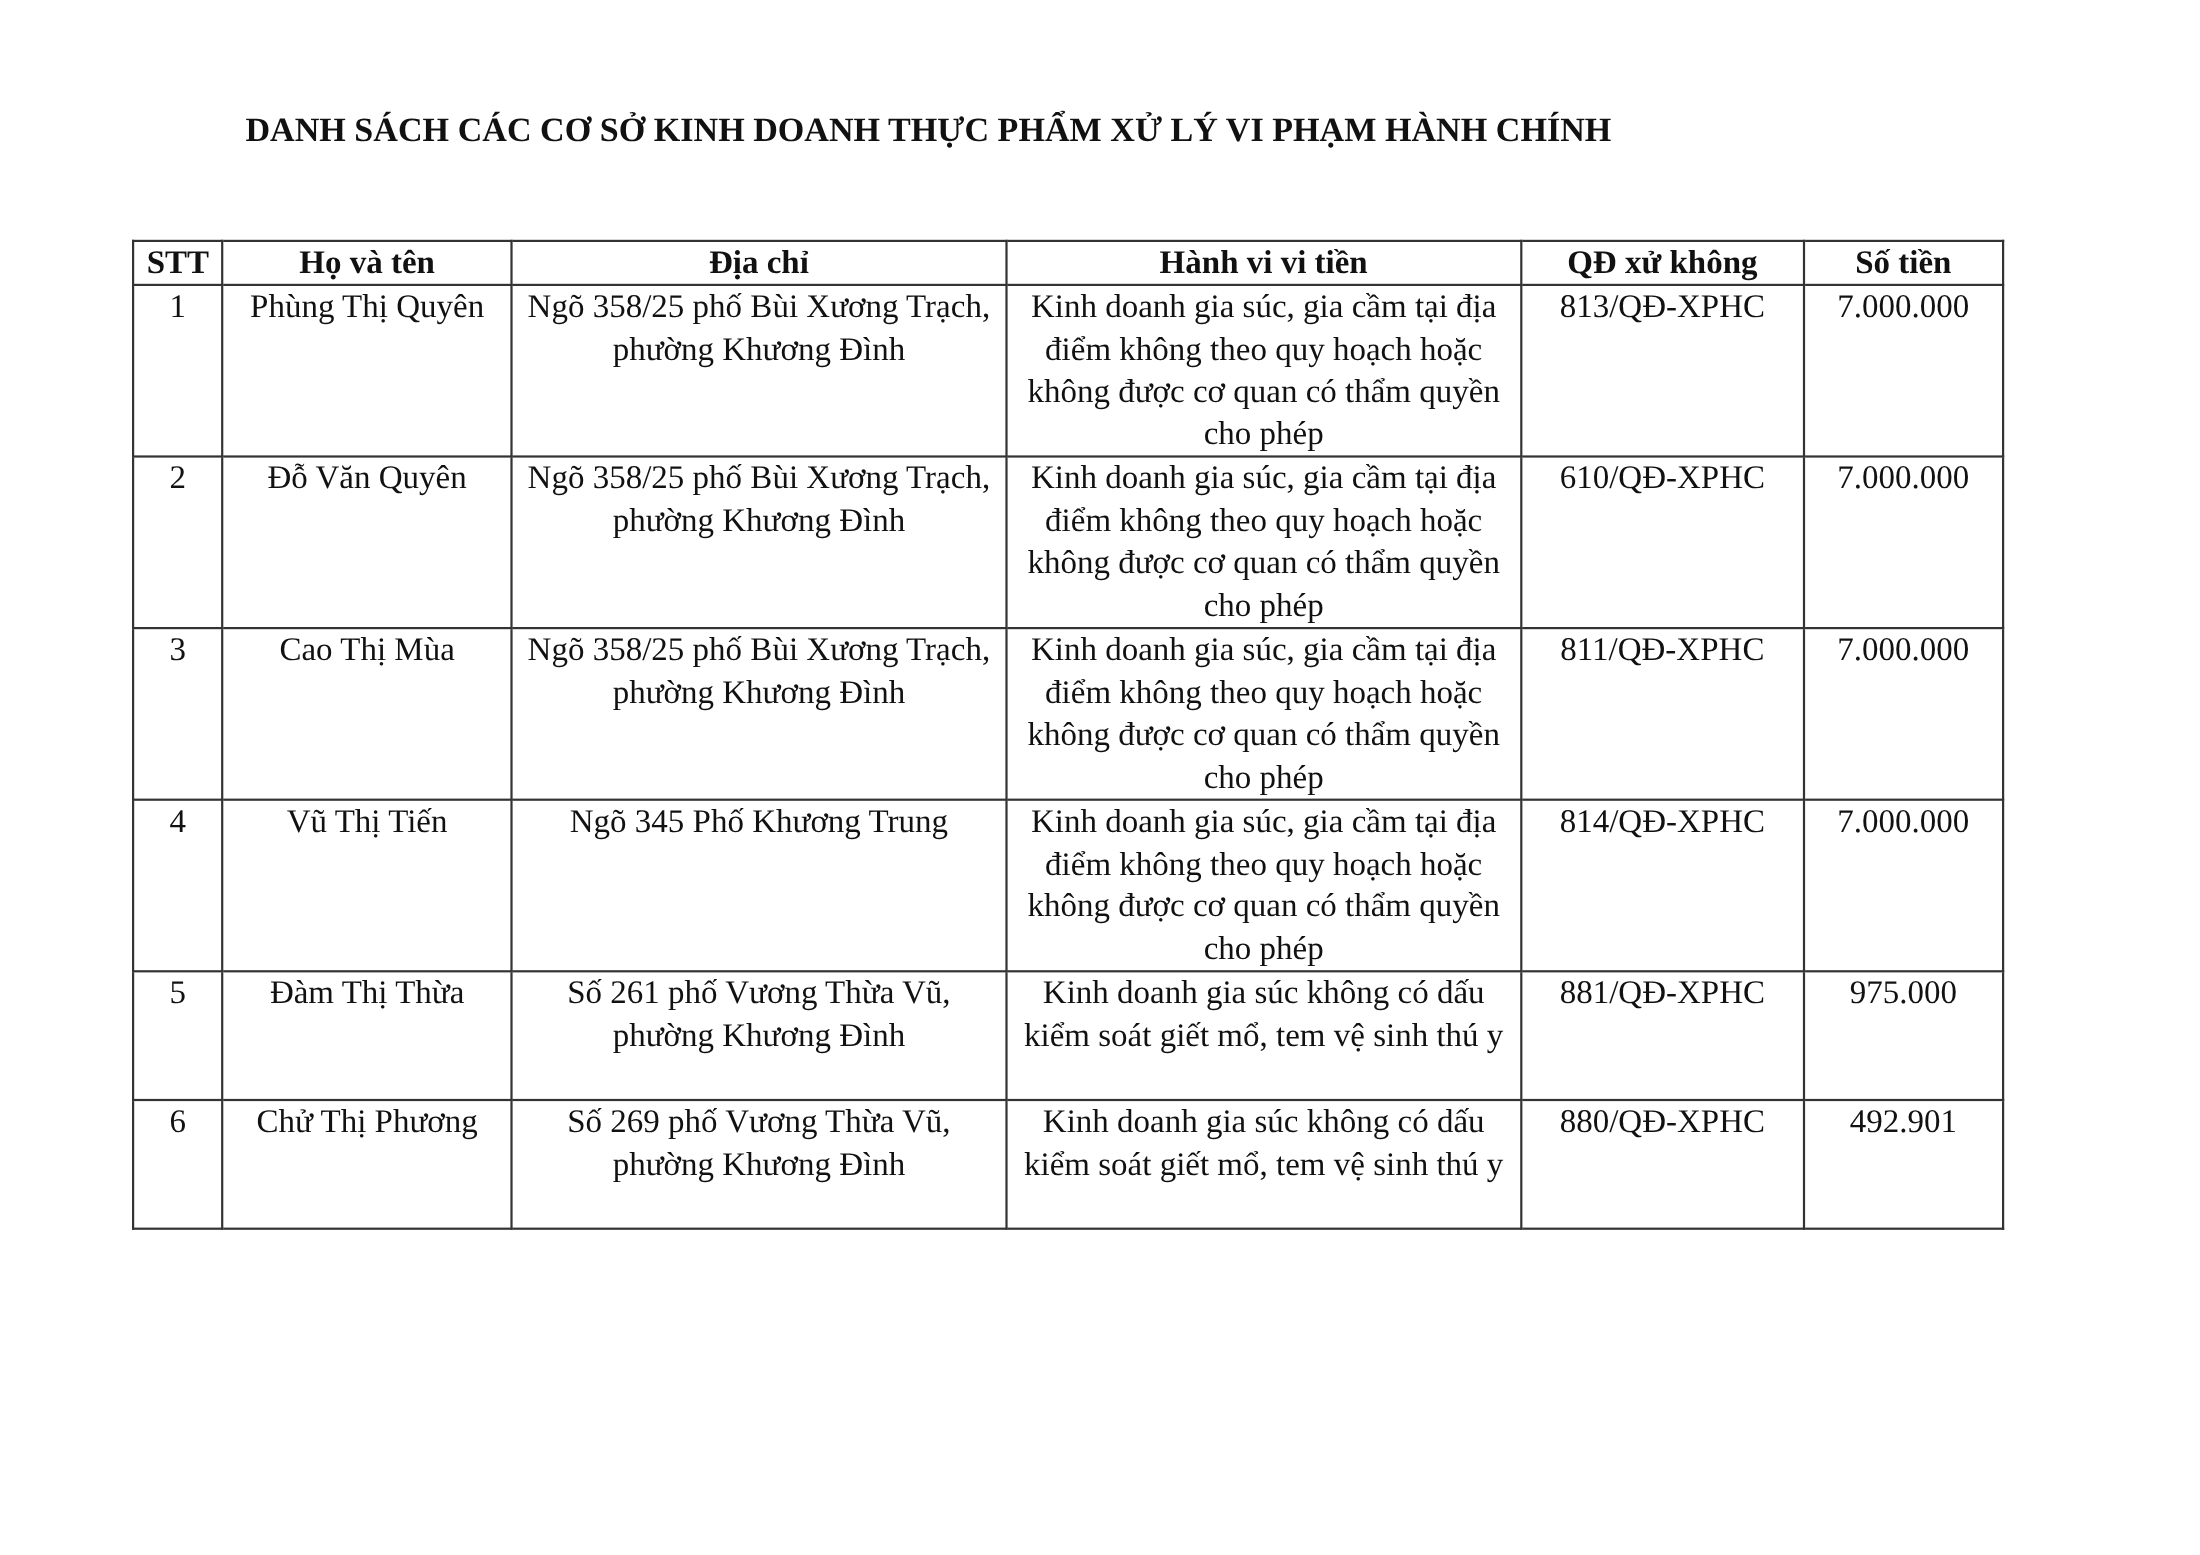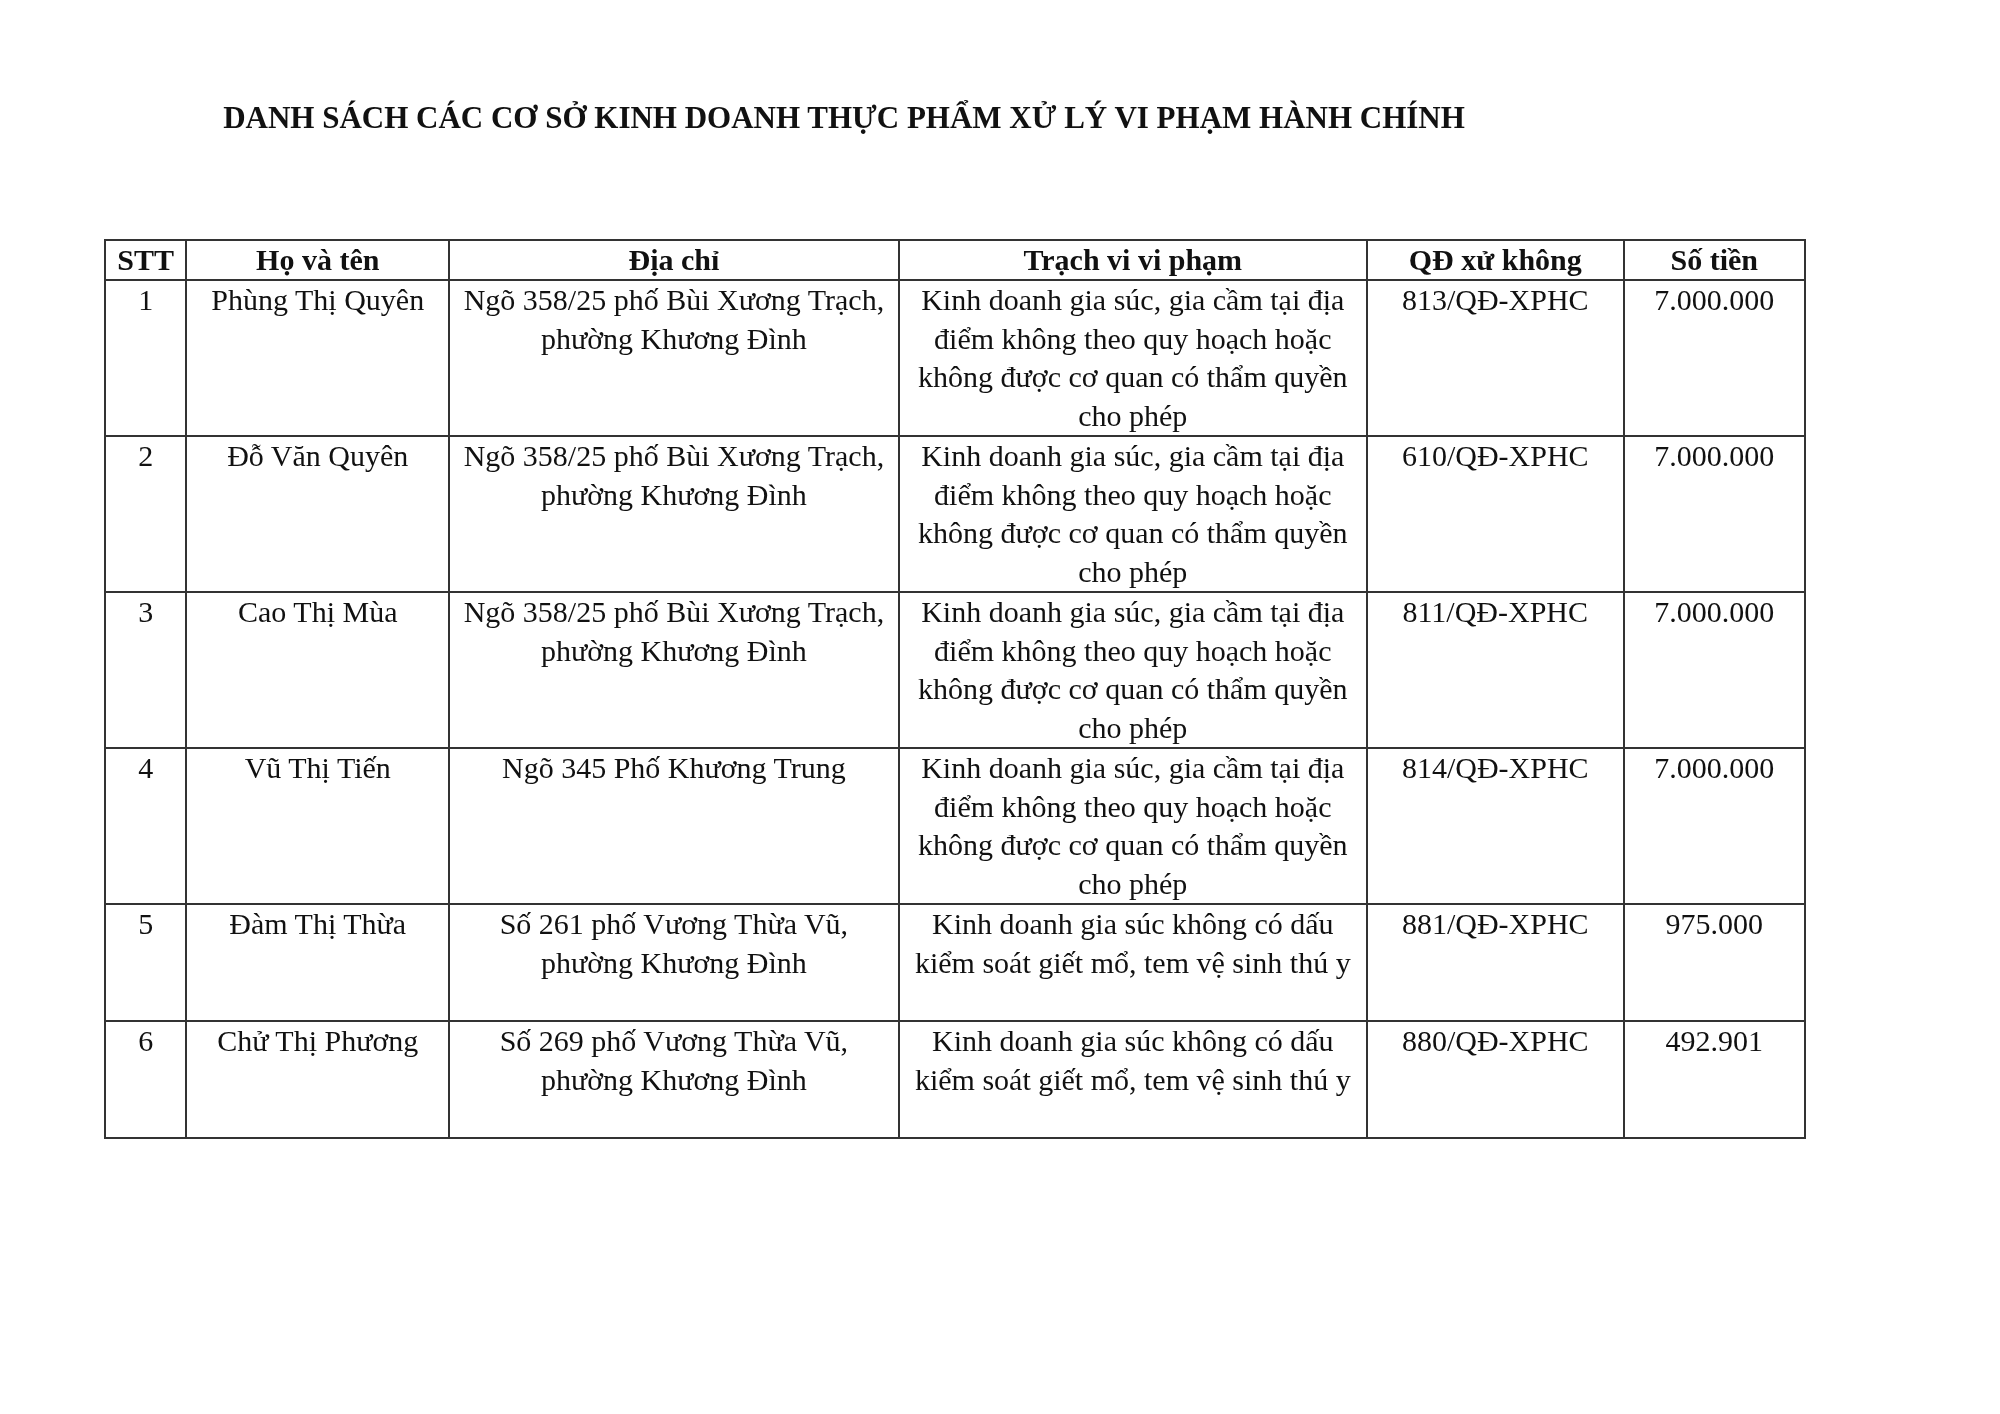--- a/index.html
+++ b/index.html
@@ -5,24 +5,24 @@
     html, body { margin: 0; padding: 0; background: #ffffff; }
     body {
       width: 2000px; height: 1414px; position: relative; overflow: hidden;
       font-family: "Liberation Serif", "DejaVu Serif", serif; color: #111;
     }
     .title {
       position: absolute; top: 100px; left: 0; width: 1688px;
       text-align: center; font-weight: bold; font-size: 31px; letter-spacing: 0px;
     }
     table {
-      position: absolute; left: 104px; top: 218px;
+      position: absolute; left: 120px; top: 218px;
       border-collapse: collapse; table-layout: fixed;
       width: 1702px;
-      font-size: 30px; line-height: 38.5px; margin-top: 21px;
+      font-size: 30px; line-height: 38.5px;
     }
     th, td { border: 2px solid #333; text-align: center; vertical-align: top; padding: 0 6px; }
     th { font-weight: bold; height: 38px; line-height: 38px; font-size: 30px; }
     td { padding-top: 0px; }
     tr.row-tall td { height: 153px; }
     tr.row-short td { height: 115px; }
     .c-stt { width: 78px; }
     .c-name { width: 252px; }
     .c-addr { width: 431px; }
     .c-viol { width: 449px; }
@@ -41,21 +41,21 @@
       <col class="c-addr">
       <col class="c-viol">
       <col class="c-qd">
       <col class="c-amt">
   </colgroup>
   <thead>
     <tr>
       <th>STT</th>
       <th>Họ và tên</th>
       <th>Địa chỉ</th>
-      <th>Trạch vi vi phạm</th>
+      <th>Hành vi vi tiền</th>
       <th>QĐ xử không</th>
       <th>Số tiền</th>
     </tr>
   </thead>
   <tbody>
     <tr class="row-tall">
       <td>1</td>
       <td>Phùng Thị Quyên</td>
       <td>Ngõ 358/25 phố Bùi Xương Trạch, phường Khương Đình</td>
       <td>Kinh doanh gia súc, gia cầm tại địa điểm không theo quy hoạch hoặc không được cơ quan có thẩm quyền cho phép</td>

